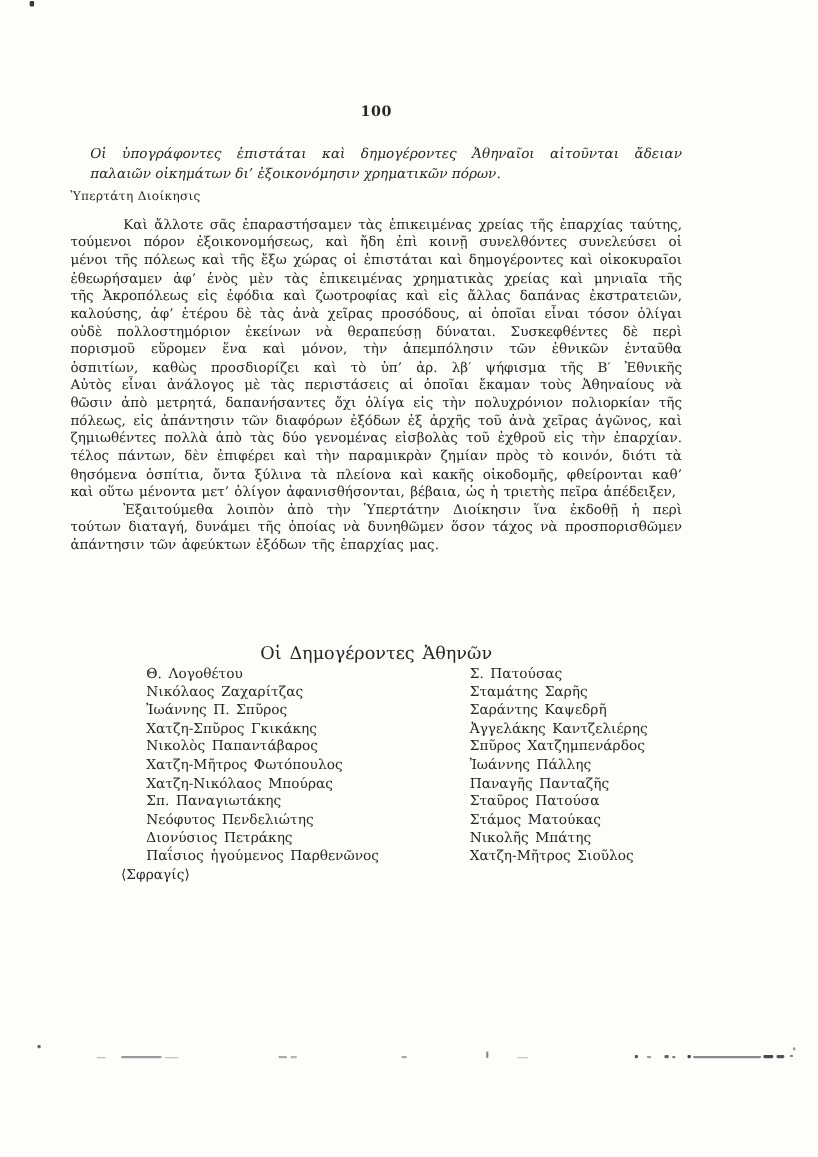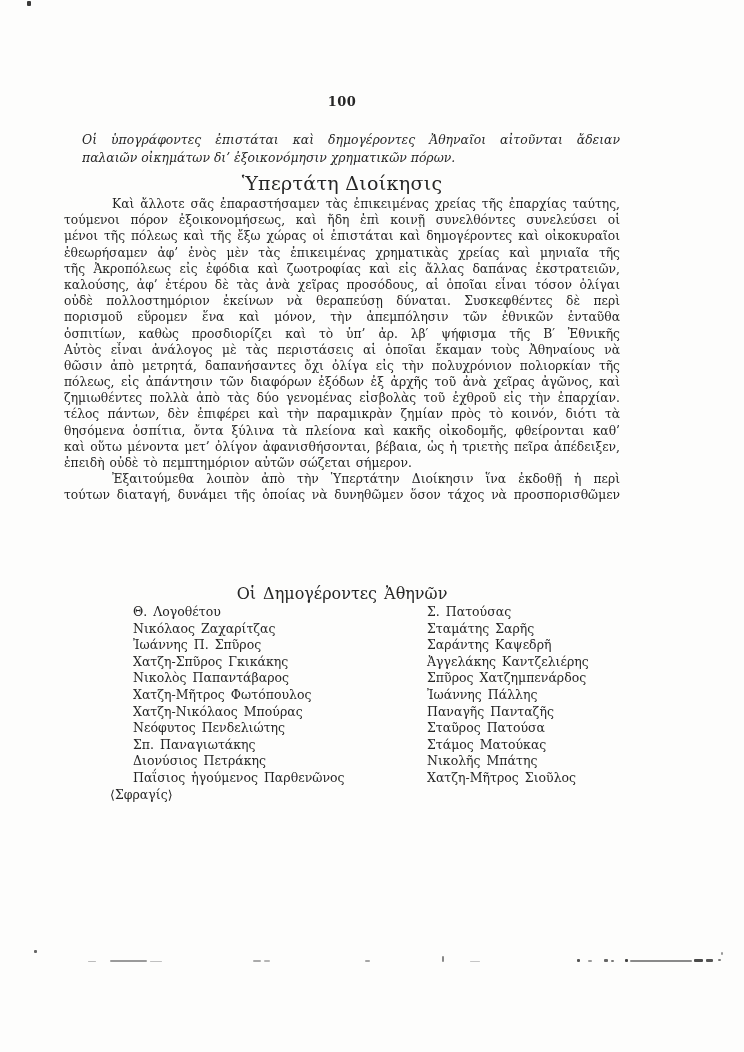--- a/index.html
+++ b/index.html
@@ -17,21 +17,21 @@
   .hdr{top:74px;line-height:14px;}
   .running-head{text-align:center;font-size:11.5px;letter-spacing:1.1px;}
   .page-num{position:absolute;right:26px;top:0;font-size:12.5px;letter-spacing:.5px;}
   
   .doc-num{top:94px;text-align:center;font-weight:bold;font-size:13px;letter-spacing:.5px;}
   
   .abstract{top:131px;left:82px;width:538px;font-style:italic;font-size:12.4px;}
   .abstract .line{height:18px;line-height:18px;overflow:hidden;text-align:justify;text-align-last:justify;}
   .abstract .line:last-child{text-align-last:left;}
   
-  .salutation{top:172px;text-align:center;font-size:19px;letter-spacing:.3px;}
+  .salutation{top:172px;text-align:left;font-size:11px;letter-spacing:.3px;}
   
   .bodytext{top:196px;font-size:12.3px;}
   .para .line{height:16.2px;line-height:16.2px;overflow:hidden;text-align:justify;text-align-last:justify;word-spacing:1px;}
   .para .line:first-child{text-indent:48px;}
   .para .line:last-child{text-align-last:left;}
   
   .closing{top:524px;height:62px;font-size:12.6px;}
   .dateline{position:absolute;left:83px;top:0;line-height:17.8px;word-spacing:3px;}
   .epistatai{position:absolute;left:304px;top:0;}
   .epistatai .nm{height:17.8px;line-height:17.8px;}
@@ -74,42 +74,42 @@
         <div class="line">οὐδὲ πολλοστημόριον ἐκείνων νὰ θεραπεύσῃ δύναται. Συσκεφθέντες δὲ περὶ χρηματικοῦ</div>
         <div class="line">πορισμοῦ εὕρομεν ἕνα καὶ μόνον, τὴν ἀπεμπόλησιν τῶν ἐθνικῶν ἐνταῦθα εὑρισκομένων</div>
         <div class="line">ὁσπιτίων, καθὼς προσδιορίζει καὶ τὸ ὑπ’ ἀρ. λβ′ ψήφισμα τῆς Β′ Ἐθνικῆς Συνελεύσεως.</div>
         <div class="line">Αὐτὸς εἶναι ἀνάλογος μὲ τὰς περιστάσεις αἱ ὁποῖαι ἔκαμαν τοὺς Ἀθηναίους νὰ γυμνω-</div>
         <div class="line">θῶσιν ἀπὸ μετρητά, δαπανήσαντες ὄχι ὀλίγα εἰς τὴν πολυχρόνιον πολιορκίαν τῆς Ἀκρο-</div>
         <div class="line">πόλεως, εἰς ἀπάντησιν τῶν διαφόρων ἐξόδων ἐξ ἀρχῆς τοῦ ἀνὰ χεῖρας ἀγῶνος, καὶ κατα-</div>
         <div class="line">ζημιωθέντες πολλὰ ἀπὸ τὰς δύο γενομένας εἰσβολὰς τοῦ ἐχθροῦ εἰς τὴν ἐπαρχίαν. Αὐτός,</div>
         <div class="line">τέλος πάντων, δὲν ἐπιφέρει καὶ τὴν παραμικρὰν ζημίαν πρὸς τὸ κοινόν, διότι τὰ ἐκπωλη-</div>
         <div class="line">θησόμενα ὁσπίτια, ὄντα ξύλινα τὰ πλείονα καὶ κακῆς οἰκοδομῆς, φθείρονται καθ’ ἡμέραν</div>
         <div class="line">καὶ οὕτω μένοντα μετ’ ὀλίγον ἀφανισθήσονται, βέβαια, ὡς ἡ τριετὴς πεῖρα ἀπέδειξεν,</div>
-        <div class="line">ἐπειδὴ οὐδὲ τὸ πεμπτημόριον αὐτῶν σώζεται σήμερον.</div>
       </div>
     <div class="para">
         <div class="line">Ἐξαιτούμεθα λοιπὸν ἀπὸ τὴν Ὑπερτάτην Διοίκησιν ἵνα ἐκδοθῇ ἡ περὶ ἐκπωλήσεως</div>
         <div class="line">τούτων διαταγή, δυνάμει τῆς ὁποίας νὰ δυνηθῶμεν ὅσον τάχος νὰ προσπορισθῶμεν τὰ εἰς</div>
+        <div class="line">ἀπάντησιν τῶν ἀφεύκτων ἐξόδων τῆς ἐπαρχίας μας.</div>
       </div>
   </div>
 
 
   <div class="abs col demog-heading">Οἱ Δημογέροντες Ἀθηνῶν</div>
 
   <div class="abs col sigs">
     <div class="sig-col sig-col-left">
         <div class="nm">Θ. Λογοθέτου</div>
         <div class="nm">Νικόλαος Ζαχαρίτζας</div>
         <div class="nm">Ἰωάννης Π. Σπῦρος</div>
         <div class="nm">Χατζη-Σπῦρος Γκικάκης</div>
         <div class="nm">Νικολὸς Παπαντάβαρος</div>
         <div class="nm">Χατζη-Μῆτρος Φωτόπουλος</div>
         <div class="nm">Χατζη-Νικόλαος Μπούρας</div>
+        <div class="nm">Σπ. Παναγιωτάκης</div>
         <div class="nm">Νεόφυτος Πενδελιώτης</div>
-        <div class="nm">Σπ. Παναγιωτάκης</div>
         <div class="nm">Διονύσιος Πετράκης</div>
         <div class="nm">Παΐσιος ἡγούμενος Παρθενῶνος</div>
       </div>
     <div class="sig-col sig-col-right">
         <div class="nm">Σ. Πατούσας</div>
         <div class="nm">Σταμάτης Σαρῆς</div>
         <div class="nm">Σαράντης Καψεδρῆ</div>
         <div class="nm">Ἀγγελάκης Καντζελιέρης</div>
         <div class="nm">Σπῦρος Χατζημπενάρδος</div>
         <div class="nm">Ἰωάννης Πάλλης</div>

